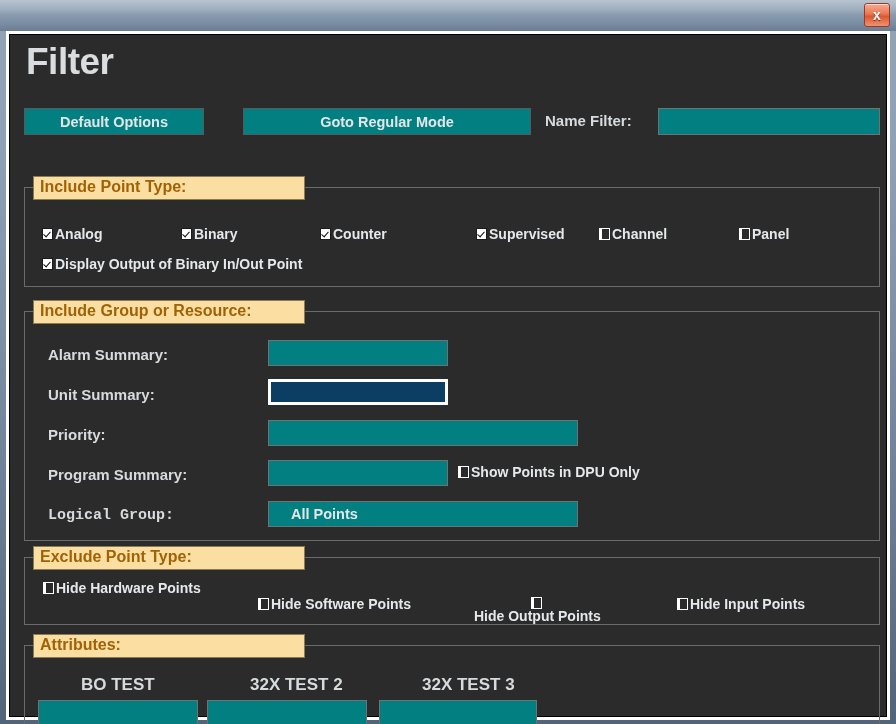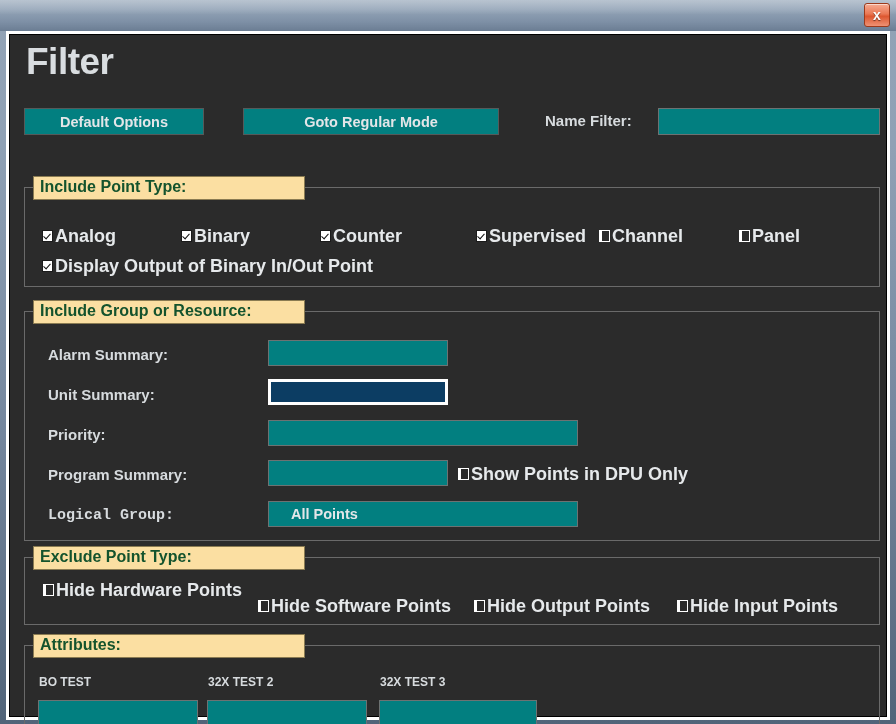--- a/index.html
+++ b/index.html
@@ -106,21 +106,21 @@
     box-sizing: border-box;
     color: #e3e6e8;
     font-size: 14.5px;
     font-weight: bold;
     display: flex;
     align-items: center;
     justify-content: center;
     cursor: pointer;
   }
   #btn-default-options { left: 0px;  width: 180px; }
-  #btn-goto-regular    { left: 219px; width: 256px; }
+  #btn-goto-regular    { left: 219px; width: 288px; }
 
   #name-filter-label {
     position: absolute;
     left: 521px;
     top: 4px;
     font-size: 15px;
     font-weight: bold;
     color: #d7dbde;
   }
   #name-filter-input {
@@ -146,21 +146,21 @@
     border: 1px solid #6a6a6a;
     box-sizing: border-box;
     background: transparent;
   }
   .group-title {
     position: absolute;
     top: -12px;
     left: 8px;
     background: #fbdfa2;
     border: 1px solid #8a7b52;
-    color: #14532d;
+    color: #a16207;
     font-size: 16px;
     font-weight: bold;
     padding: 2px 8px 3px 6px;
     min-width: 272px;
     box-sizing: border-box;
     line-height: 1.05;
   }
 
   #gb-include-point   { left: 14px; top: 152px; width: 856px; height: 100px; }
   #gb-include-group   { left: 14px; top: 276px; width: 856px; height: 230px; }
@@ -197,39 +197,39 @@
     border: solid #111111;
     border-width: 0 1.6px 1.6px 0;
     transform: rotate(42deg);
   }
   .cb .box.unchecked {
     background: #2b2b2b;
     border: 1px solid #ffffff;
     box-shadow: inset 2px 0 0 #ffffff;
   }
   .cb .lbl {
-    font-size: 18px;
+    font-size: 14px;
     font-weight: bold;
     color: #e6e9eb;
     line-height: 1;
   }
 
   
   #cb-analog      { left: 32px; top: 192px; }
   #cb-binary      { left: 171px; top: 192px; }
   #cb-counter     { left: 310px; top: 192px; }
   #cb-supervised  { left: 450px; top: 192px; margin-left: 16px; }
   #cb-channel     { left: 589px; top: 192px; }
   #cb-panel       { left: 729px; top: 192px; }
   #cb-display-out { left: 32px; top: 222px; }
 
   
   #cb-hide-hw { left: 33px;  top: 546px; }
   #cb-hide-sw { left: 248px; top: 562px; }
-  #cb-hide-out{ left: 464px; top: 562px; }
+  #cb-hide-out{ left: 464px; top: 562px; flex-direction: column; }
   #cb-hide-in { left: 667px; top: 562px; }
 
   #cb-dpu-only { left: 448px; top: 430px; }
 
   
   .frow-label {
     position: absolute;
     left: 38px;
     font-size: 15px;
     font-weight: bold;
@@ -262,24 +262,25 @@
   #fld-priority { left: 258px; top: 385px; width: 310px; }
   #lbl-program  { top: 432px; }
   #fld-program  { left: 258px; top: 425px; width: 180px; }
   #lbl-logical  { top: 473px; font-family: Liberation Mono, monospace; }
   #fld-logical  { left: 258px; top: 466px; width: 310px; }
 
   
   .attr-label {
     position: absolute;
     top: 641px;
-    font-size: 12px;
+    font-size: 17px;
     font-weight: bold;
     color: #d7dbde;
     line-height: 1;
+    margin-left: 42px;
   }
   .attr-field {
     position: absolute;
     top: 665px;
     height: 28px;
     background: #027f80;
     border: 1px solid #6d7272;
     box-sizing: border-box;
     color: #e3e6e8;
     font-family: "Liberation Sans", sans-serif;

